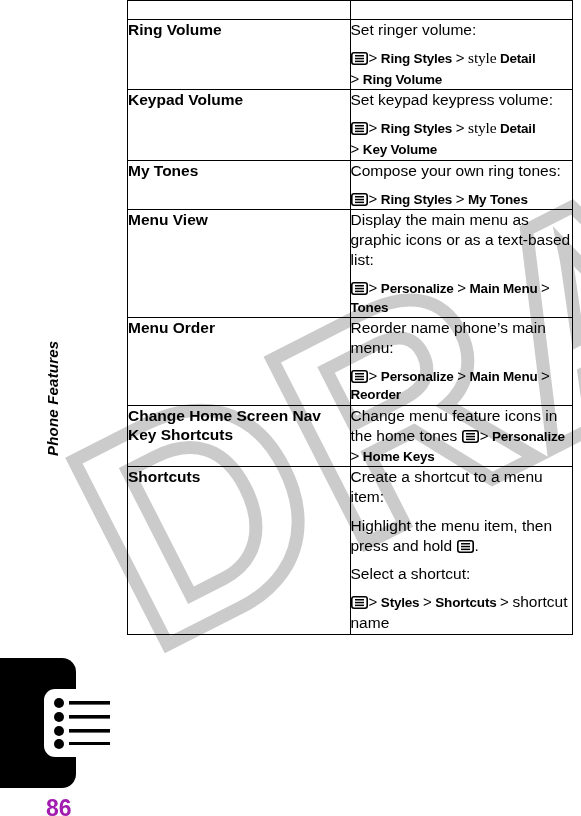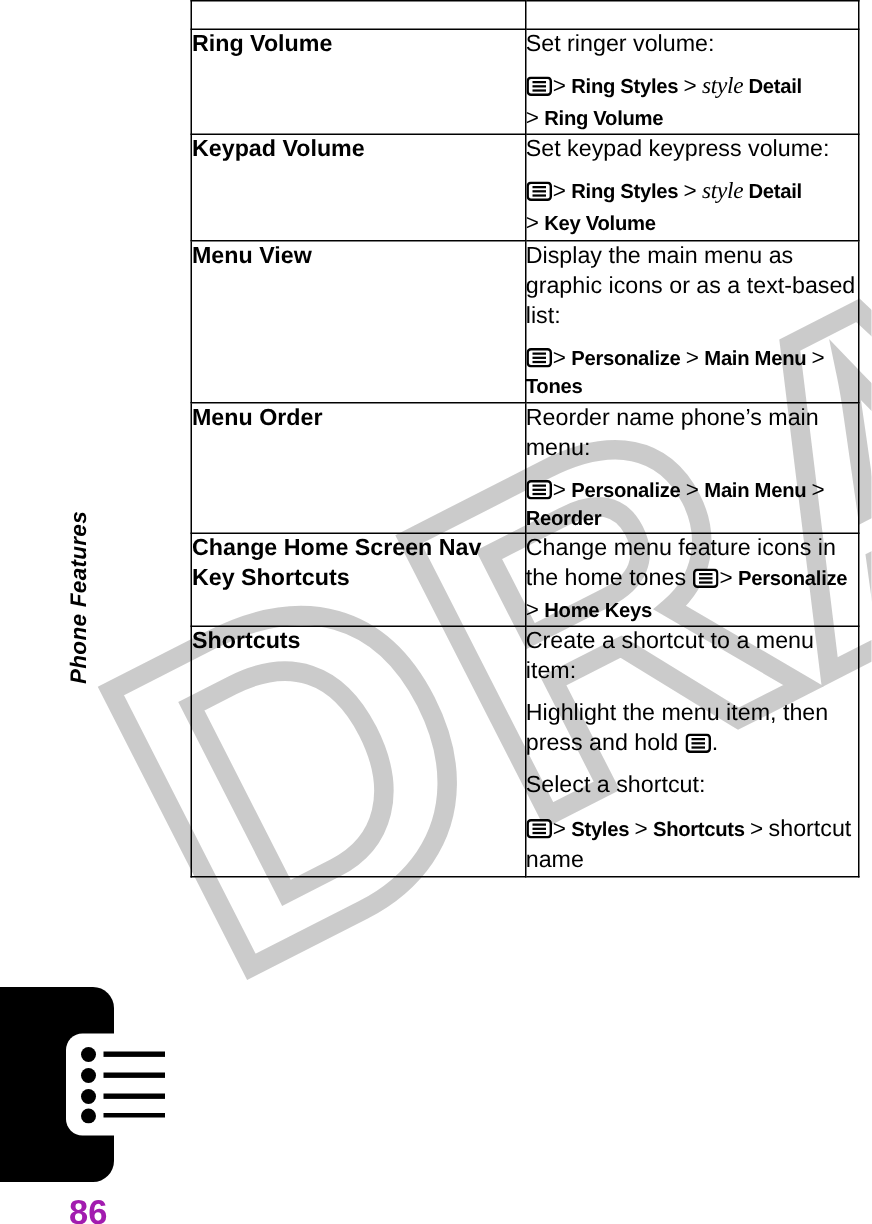--- a/index.html
+++ b/index.html
@@ -135,21 +135,20 @@
     font-stretch: condensed;
     letter-spacing: -0.2px;
     line-height: 1.35;
   }
   .path .sep {
     font-weight: normal;
     font-size: 15px;
     letter-spacing: 0;
   }
   .path .italic {
-    font-style: italic;
     font-weight: normal;
     font-family: "Liberation Serif", serif;
     font-size: 15.5px;
   }
   .path .plain {
     font-weight: normal;
     font-size: 15.5px;
     letter-spacing: 0;
   }
   .inline-run { font-size: 15.5px; line-height:1.3; }
@@ -237,20 +236,37 @@
           <span>Ring Styles</span>
           <span class="sep">&gt;</span>
           <span class="italic">style</span>
           <span>Detail</span><br>
           <span class="sep">&gt;</span>
           <span>Key Volume</span>
         </p>
       </td>
     </tr>
 
+    <tr>
+      <td class="col-feat">My Tones</td>
+      <td class="col-desc">
+        <p>Compose your own ring tones:</p>
+        <p class="path">
+          <svg class="menukey" viewBox="0 0 17 13">
+            <rect x="0.8" y="0.8" width="15.4" height="11.4" rx="2.2" ry="2.2" fill="#fff" stroke="#000" stroke-width="1.6"></rect>
+            <rect x="4" y="3" width="9" height="1.5" fill="#000"></rect>
+            <rect x="4" y="5.8" width="9" height="1.5" fill="#000"></rect>
+            <rect x="4" y="8.6" width="9" height="1.5" fill="#000"></rect>
+          </svg><span class="sep">&gt;</span>
+          <span>Ring Styles</span>
+          <span class="sep">&gt;</span>
+          <span>My Tones</span>
+        </p>
+      </td>
+    </tr>
 
     <tr>
       <td class="col-feat">Menu View</td>
       <td class="col-desc">
         <p>Display the main menu as graphic icons or as a text-based list:</p>
         <p class="path">
           <svg class="menukey" viewBox="0 0 17 13">
             <rect x="0.8" y="0.8" width="15.4" height="11.4" rx="2.2" ry="2.2" fill="#fff" stroke="#000" stroke-width="1.6"></rect>
             <rect x="4" y="3" width="9" height="1.5" fill="#000"></rect>
             <rect x="4" y="5.8" width="9" height="1.5" fill="#000"></rect>

